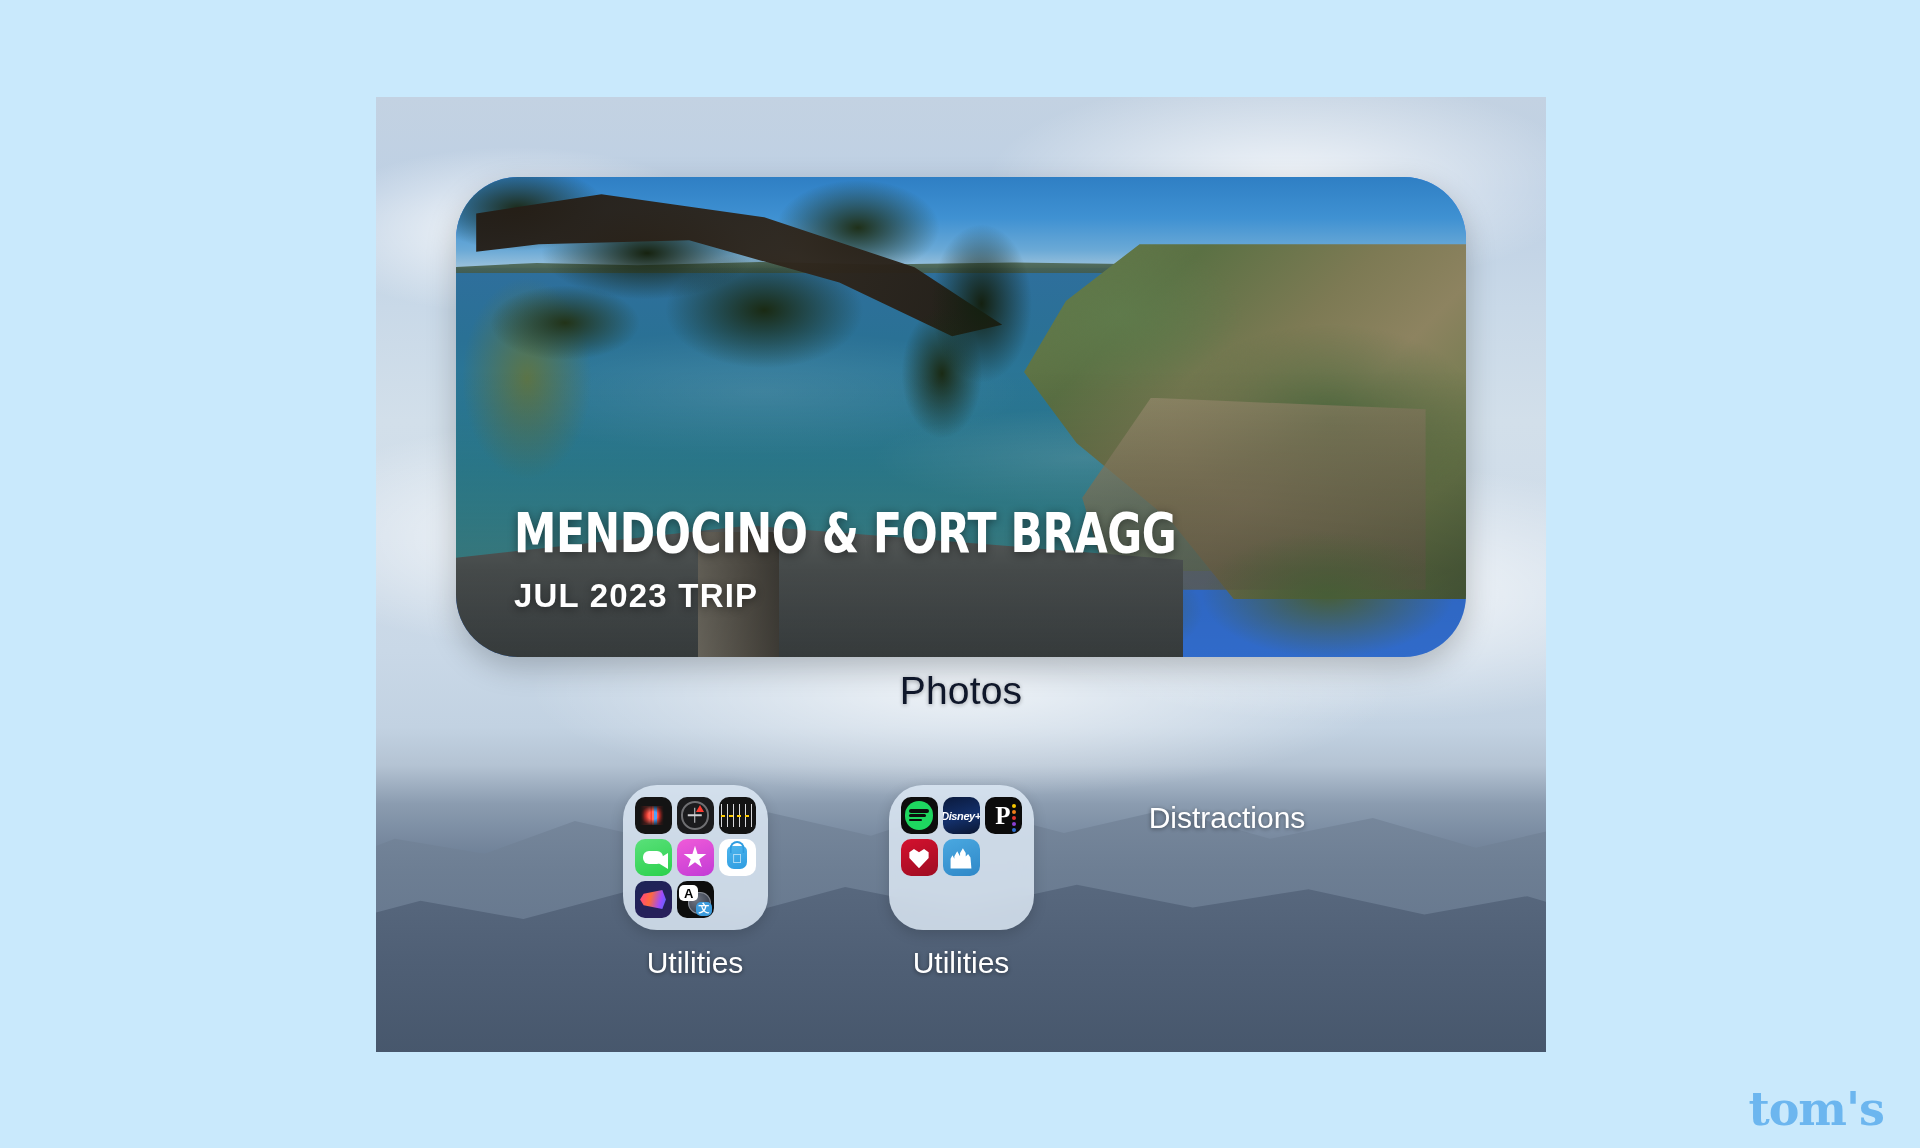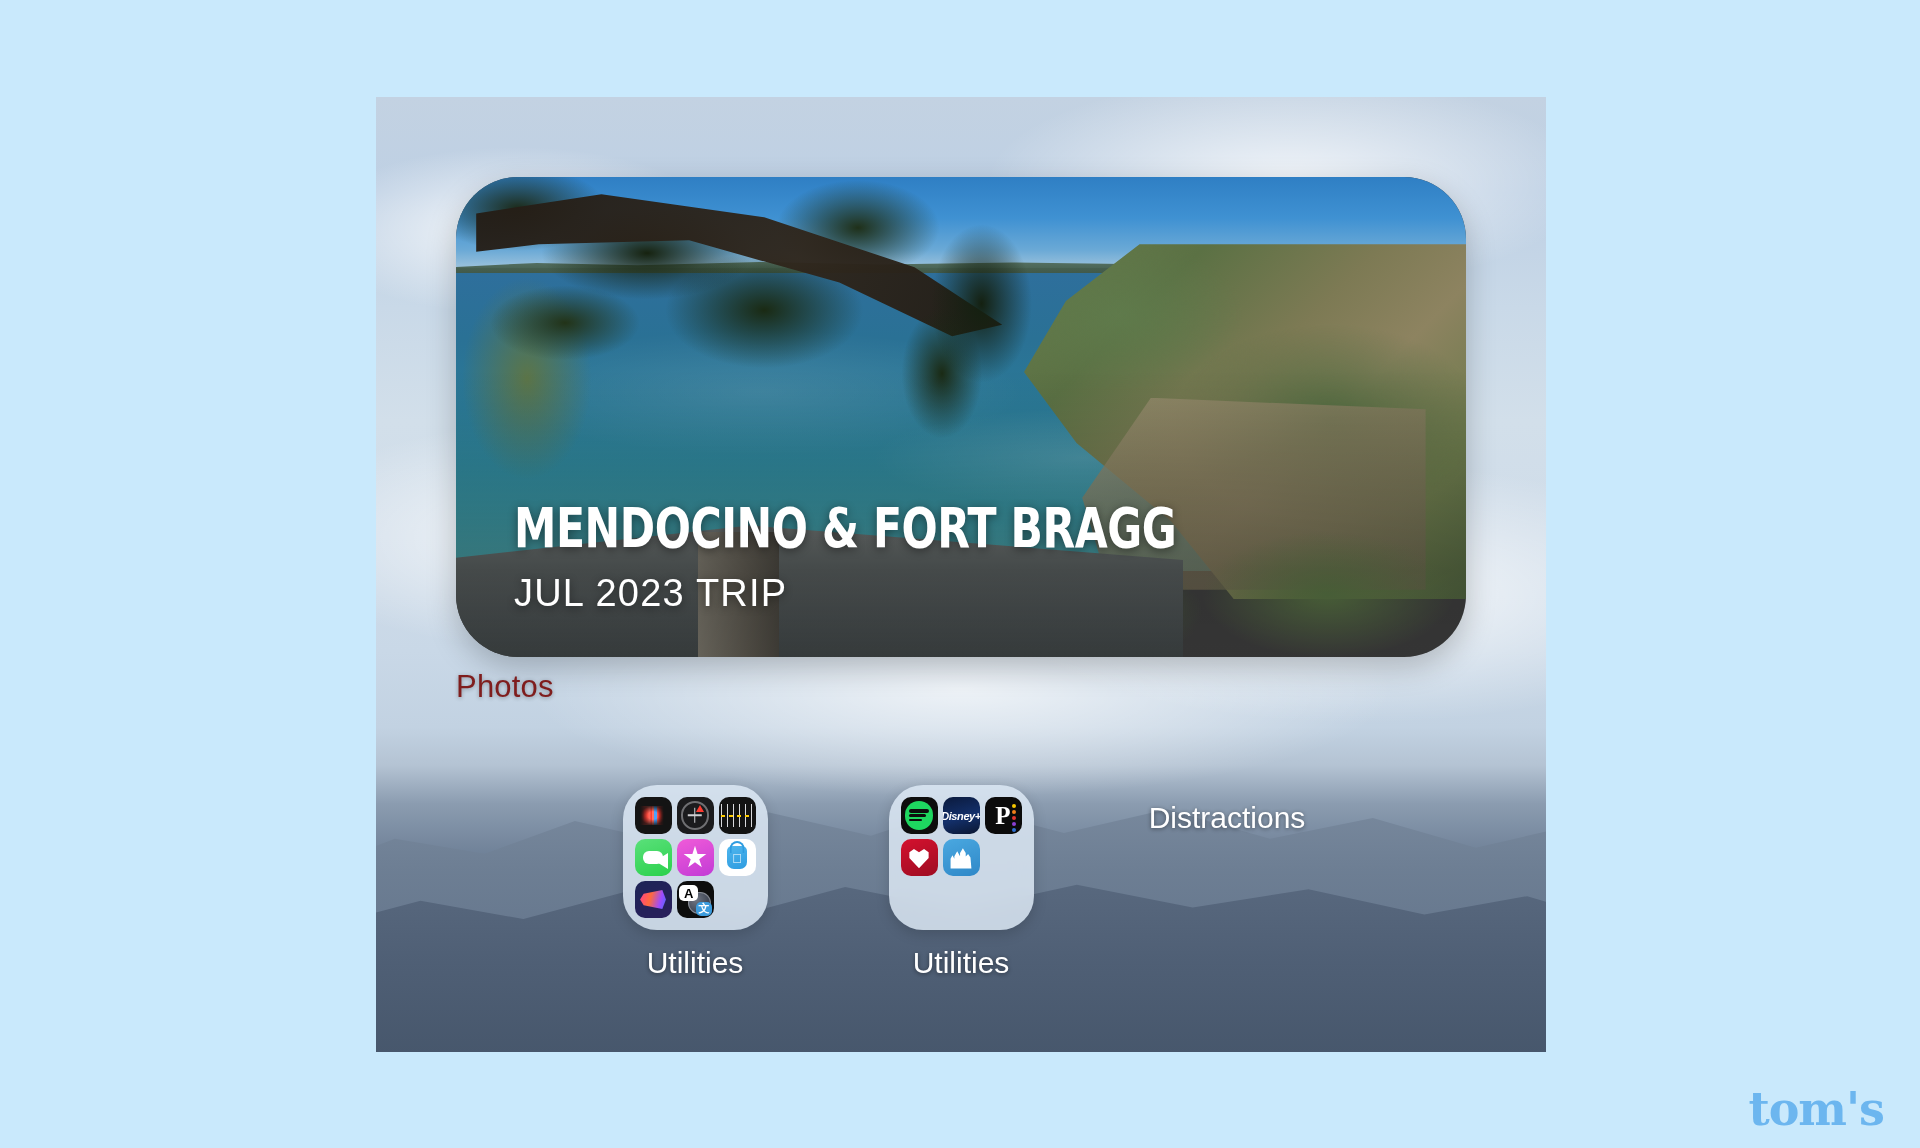--- a/index.html
+++ b/index.html
@@ -83,21 +83,21 @@
     width: 1010px;
     height: 480px;
   }
   #photos-widget {
     position: relative;
     width: 100%;
     height: 100%;
     border-radius: 62px;
     overflow: hidden;
     box-shadow: 0 10px 30px rgba(0,0,0,0.22);
-    background: #404040;
+    background: #3b82f6;
   }
   
   .ph-sky {
     position: absolute; left: 0; top: 0; width: 100%; height: 19%;
     background: linear-gradient(to bottom, #2f7fc4 0%, #3f91d2 45%, #6aa9d6 80%, #9cc2dc 100%);
   }
   .ph-horizon-land {
     position: absolute; left: 0; top: 16%; width: 100%; height: 5%;
     background: linear-gradient(to bottom, #5f7a6b 0%, #46604f 60%, #3c5647 100%);
     clip-path: polygon(0% 55%, 8% 38%, 18% 48%, 30% 34%, 42% 45%, 55% 36%, 68% 44%, 80% 33%, 92% 42%, 100% 36%, 100% 100%, 0% 100%);
@@ -183,36 +183,36 @@
     letter-spacing: -0.5px;
     color: #ffffff;
     text-shadow: 0 2px 10px rgba(0,0,0,0.45);
     transform: scaleX(0.86);
     transform-origin: left center;
     white-space: nowrap;
   }
   #widget-subtitle {
     margin-top: 16px;
     font-family: "Liberation Sans", sans-serif;
-    font-weight: 400;
-    font-size: 38px;
+    font-weight: 700;
+    font-size: 33px;
     letter-spacing: 1.2px;
     color: #ffffff;
     text-shadow: 0 2px 8px rgba(0,0,0,0.45);
     white-space: nowrap;
   }
 
   #widget-label {
     position: absolute;
     left: 0;
     top: 492px;
     width: 1010px;
-    text-align: left;
-    color: #7f1d1d;
-    font-size: 31px;
+    text-align: center;
+    color: #0f172a;
+    font-size: 39px;
     letter-spacing: 0.2px;
     text-shadow: 0 1px 4px rgba(0,0,0,0.32);
   }
 
   
   #dock-row {
     position: absolute;
     left: 0;
     top: 688px;
     width: 100%;

